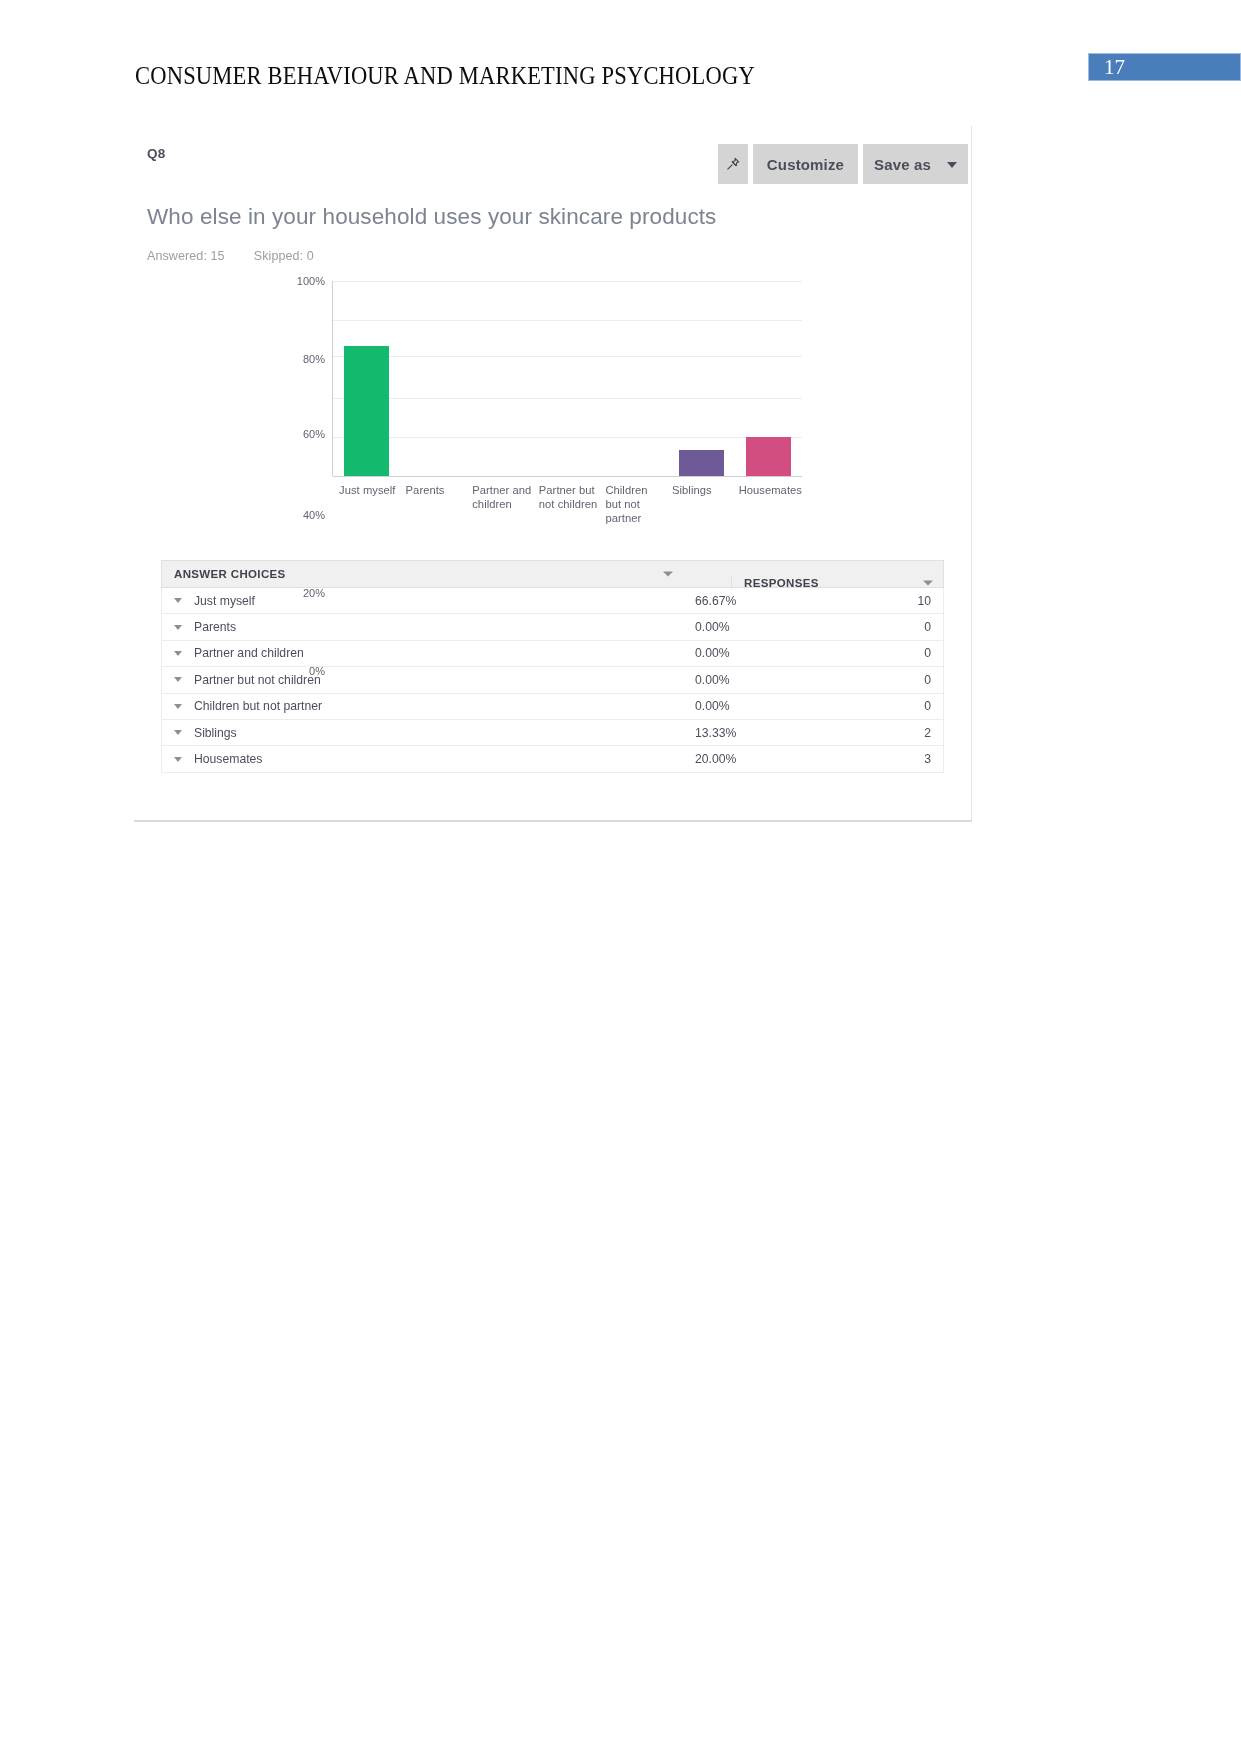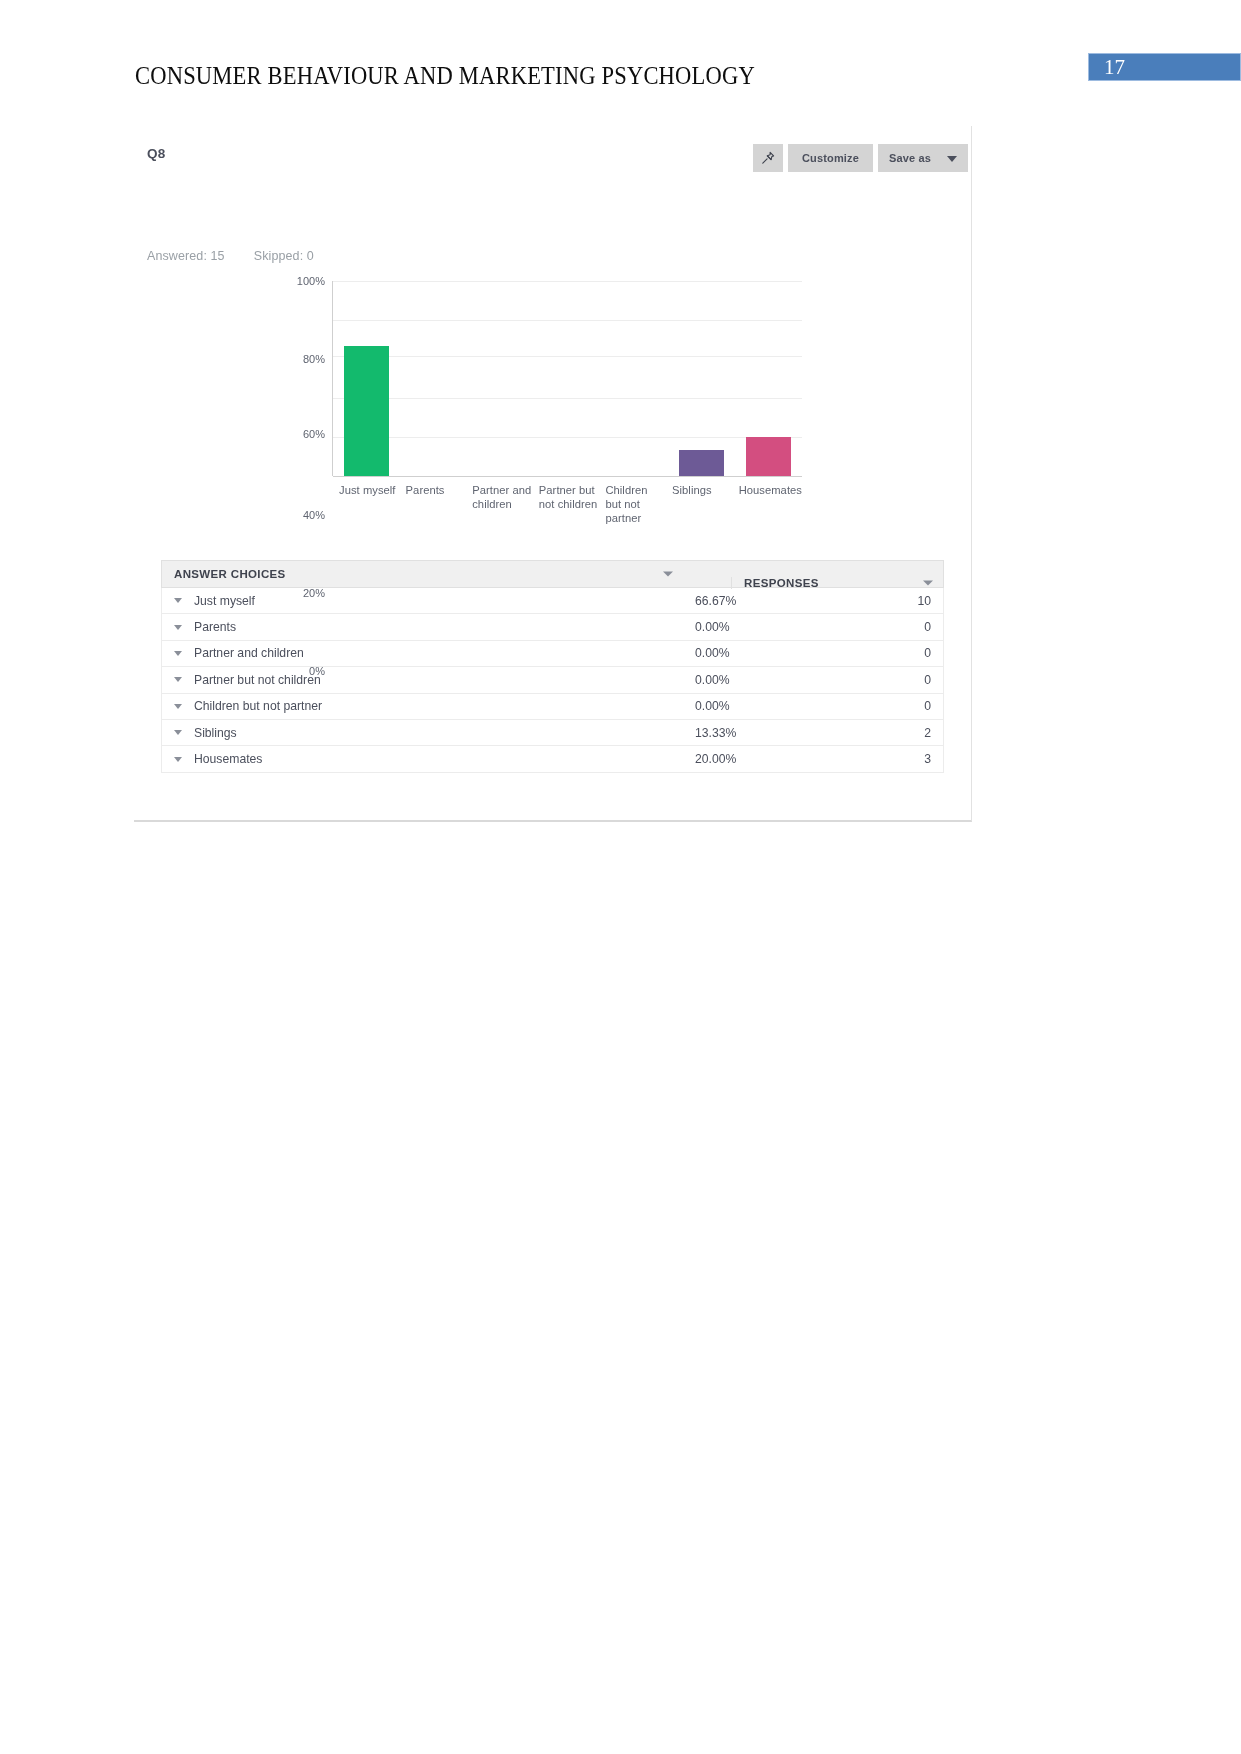--- a/index.html
+++ b/index.html
@@ -48,23 +48,23 @@
     position: absolute; left: 13px; top: 20px;
     font-size: 13.5px; font-weight: bold; color: #4b4f5c;
     letter-spacing: 0.2px;
   }
   .tools { position: absolute; right: 3px; top: 18px; display: flex; gap: 5px; }
   .btn {
     background: #d4d4d4;
     border: none;
     color: #4b4f5c;
     font-family: "Liberation Sans", sans-serif;
-    font-size: 11px; font-weight: bold;
+    font-size: 15px; font-weight: bold;
     letter-spacing: 0.15px;
-    height: 28px;
+    height: 40px;
     display: flex; align-items: center; justify-content: center;
     cursor: pointer;
   }
   .btn-pin { width: 30px; padding: 0; }
   .btn-customize { padding: 0 14px; }
   .btn-saveas { padding: 0 11px; gap: 16px; }
   .caret-dn {
     width: 0; height: 0;
     border-left: 5px solid transparent;
     border-right: 5px solid transparent;
@@ -211,20 +211,21 @@
           </svg>
         </span>
       </div>
       <div class="btn btn-customize">Customize</div>
       <div class="btn btn-saveas">
         <span>Save as</span>
         <span class="caret-dn"></span>
       </div>
     </div>
 
+    <div class="q-title">Who else in your household uses your skincare products</div>
 
     <div class="q-meta">
       <span>Answered: 15</span>
       <span class="gap"></span>
       <span>Skipped: 0</span>
     </div>
 
     <div class="chart-wrap">
       <div class="plot">
         <div id="gridlines">

